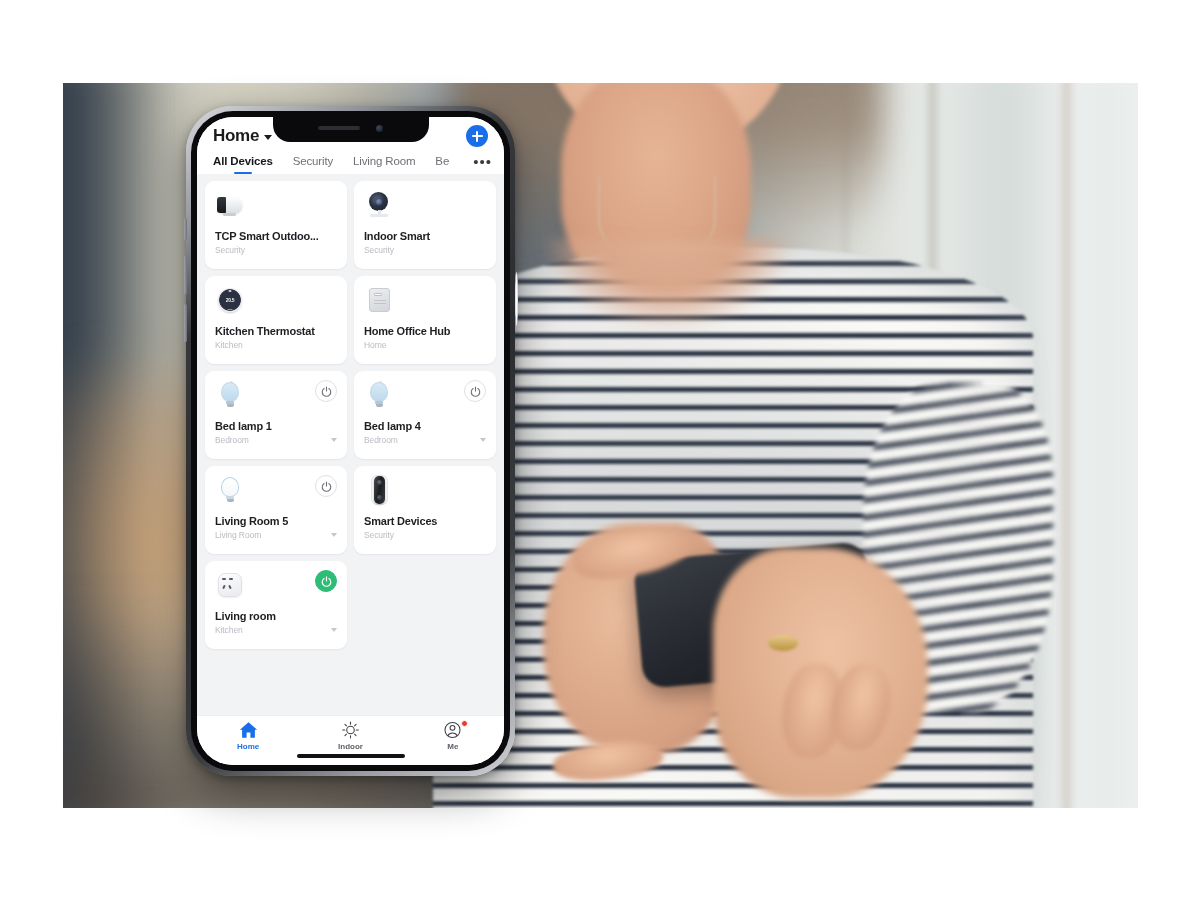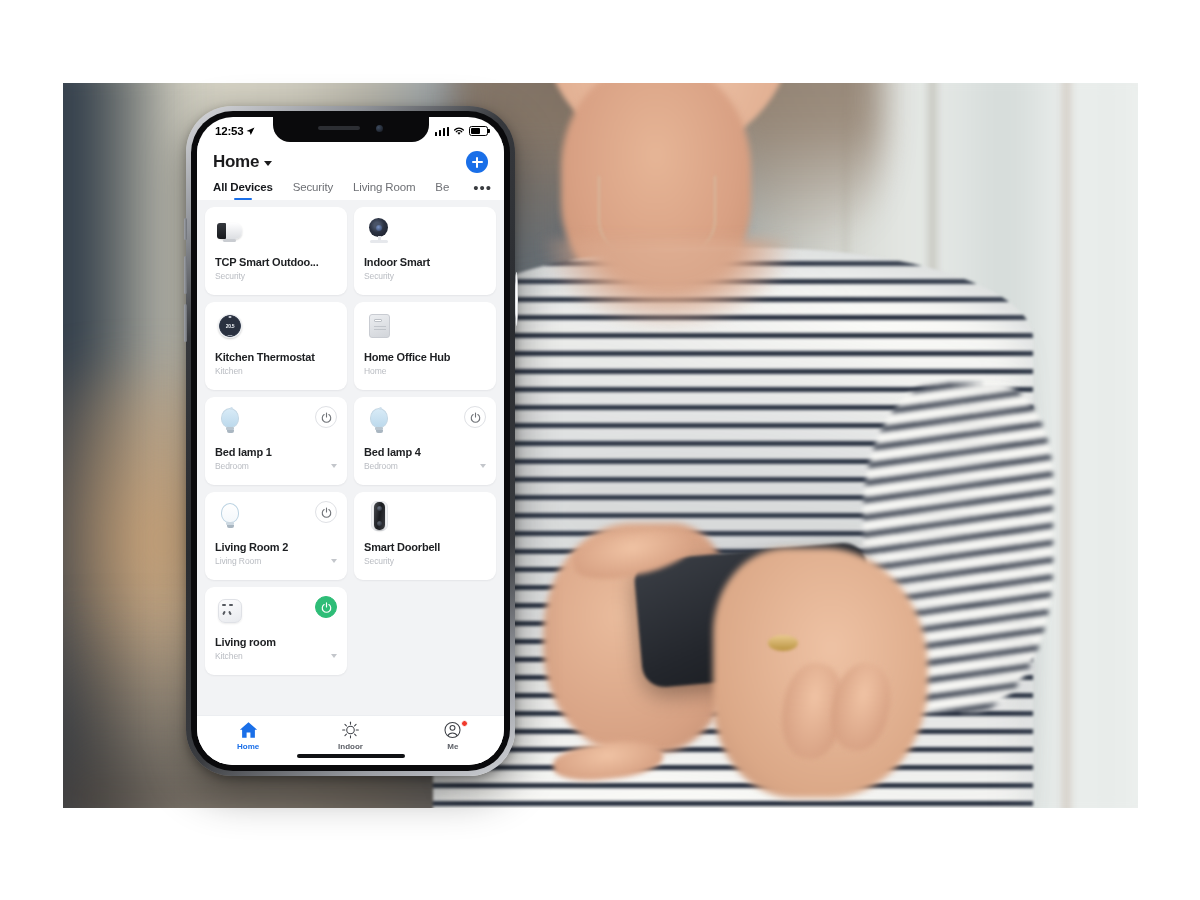--- a/index.html
+++ b/index.html
@@ -837,44 +837,20 @@
   <div class="btn-side power"></div>
 
   <div class="phone-inner">
     <div class="screen">
 
       <div class="notch">
         <div class="speaker"></div>
         <div class="front-cam"></div>
       </div>
 
-      <div class="statusbar">
-        <div class="sb-time">
-          <span>12:53</span>
-          <svg width="9" height="9" viewBox="0 0 10 10">
-            <path d="M9.4 0.6 L0.6 4.4 L4.1 5.3 L5.3 8.9 Z" fill="#000"></path>
-          </svg>
-        </div>
-        <div class="sb-right">
-          <span class="sig">
-            <i></i>
-              <i></i>
-              <i></i>
-              <i></i>
-          </span>
-          <svg width="12" height="10" viewBox="0 0 14 11">
-            <path d="M7 9.9 L5.1 7.6 A3 3 0 0 1 8.9 7.6 Z" fill="#000"></path>
-            <path d="M1.9 4.3 A7.3 7.3 0 0 1 12.1 4.3" stroke="#000" stroke-width="1.5" fill="none" stroke-linecap="round"></path>
-            <path d="M3.8 6.4 A4.6 4.6 0 0 1 10.2 6.4" stroke="#000" stroke-width="1.4" fill="none" stroke-linecap="round"></path>
-          </svg>
-          <span class="battery">
-            <span style="width:60%"></span>
-          </span>
-        </div>
-      </div>
 
       <div class="app-header">
         <div class="home-title">
           <span>Home</span>
           <span class="chev-down"></span>
         </div>
         <div class="add-btn"></div>
       </div>
 
       <div class="tabs">
@@ -999,37 +975,37 @@
                 <div class="ic-bulb-tip off"></div>
                 <div class="ic-bulb-base"></div>
               </div>
               <div class="power">
                 <svg width="11" height="11" viewBox="0 0 14 14">
                   <path d="M4 3.2 A5.4 5.4 0 1 0 10 3.2" stroke="#6e7176" stroke-width="1.4" fill="none" stroke-linecap="round"></path>
                   <line x1="7" y1="1.2" x2="7" y2="6.4" stroke="#6e7176" stroke-width="1.4" stroke-linecap="round"></line>
                 </svg>
               </div>
             </div>
-            <div class="card-name">Living Room 2</div>
+            <div class="card-name">Living Room 5</div>
             <div class="card-room-row">
               <div class="card-room">Living Room</div>
               <div class="card-chev"></div>
             </div>
           </div>
 
           <div class="card">
             <div class="card-top">
               <div class="dicon">
                 <div class="ic-bell-plate"></div>
                 <div class="ic-bell-body"></div>
                 <div class="ic-bell-cam"></div>
                 <div class="ic-bell-btn"></div>
               </div>
             </div>
-            <div class="card-name">Smart Doorbell</div>
+            <div class="card-name">Smart Devices</div>
             <div class="card-room-row">
               <div class="card-room">Security</div>
             </div>
           </div>
 
           <div class="card">
             <div class="card-top">
               <div class="dicon">
                 <div class="ic-plug"></div>
                 <div class="ic-plug-slot s1"></div>

